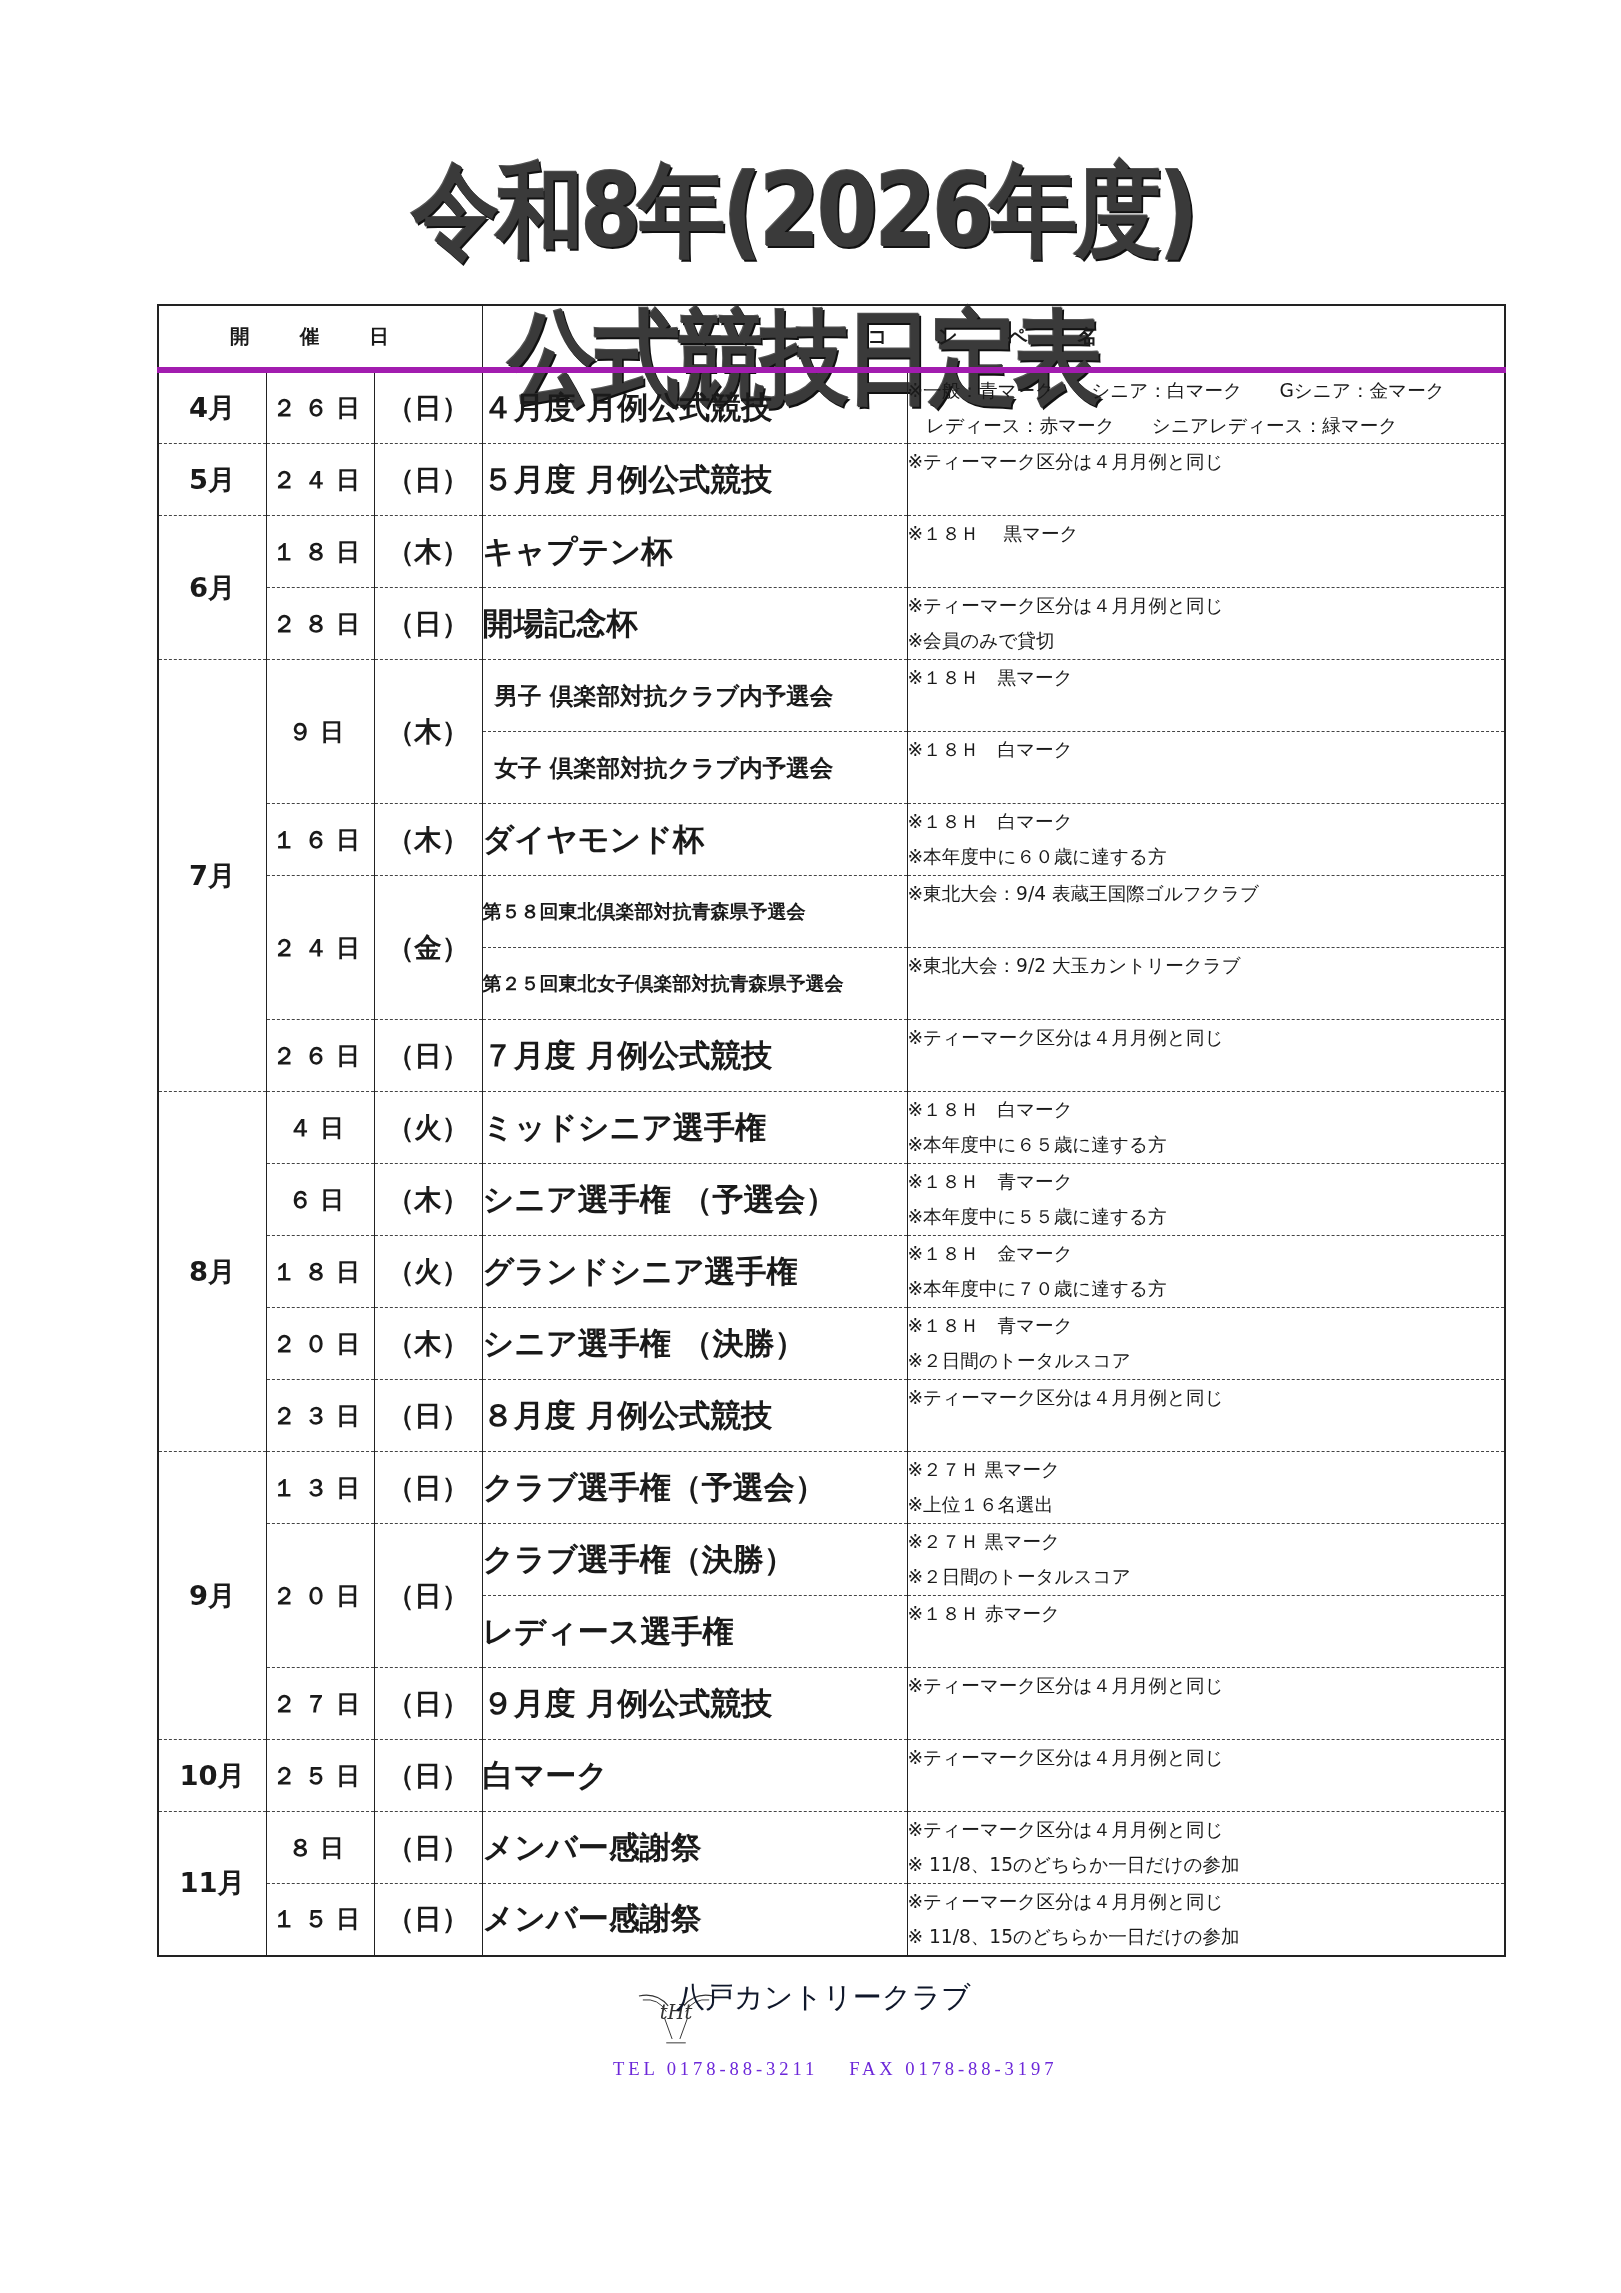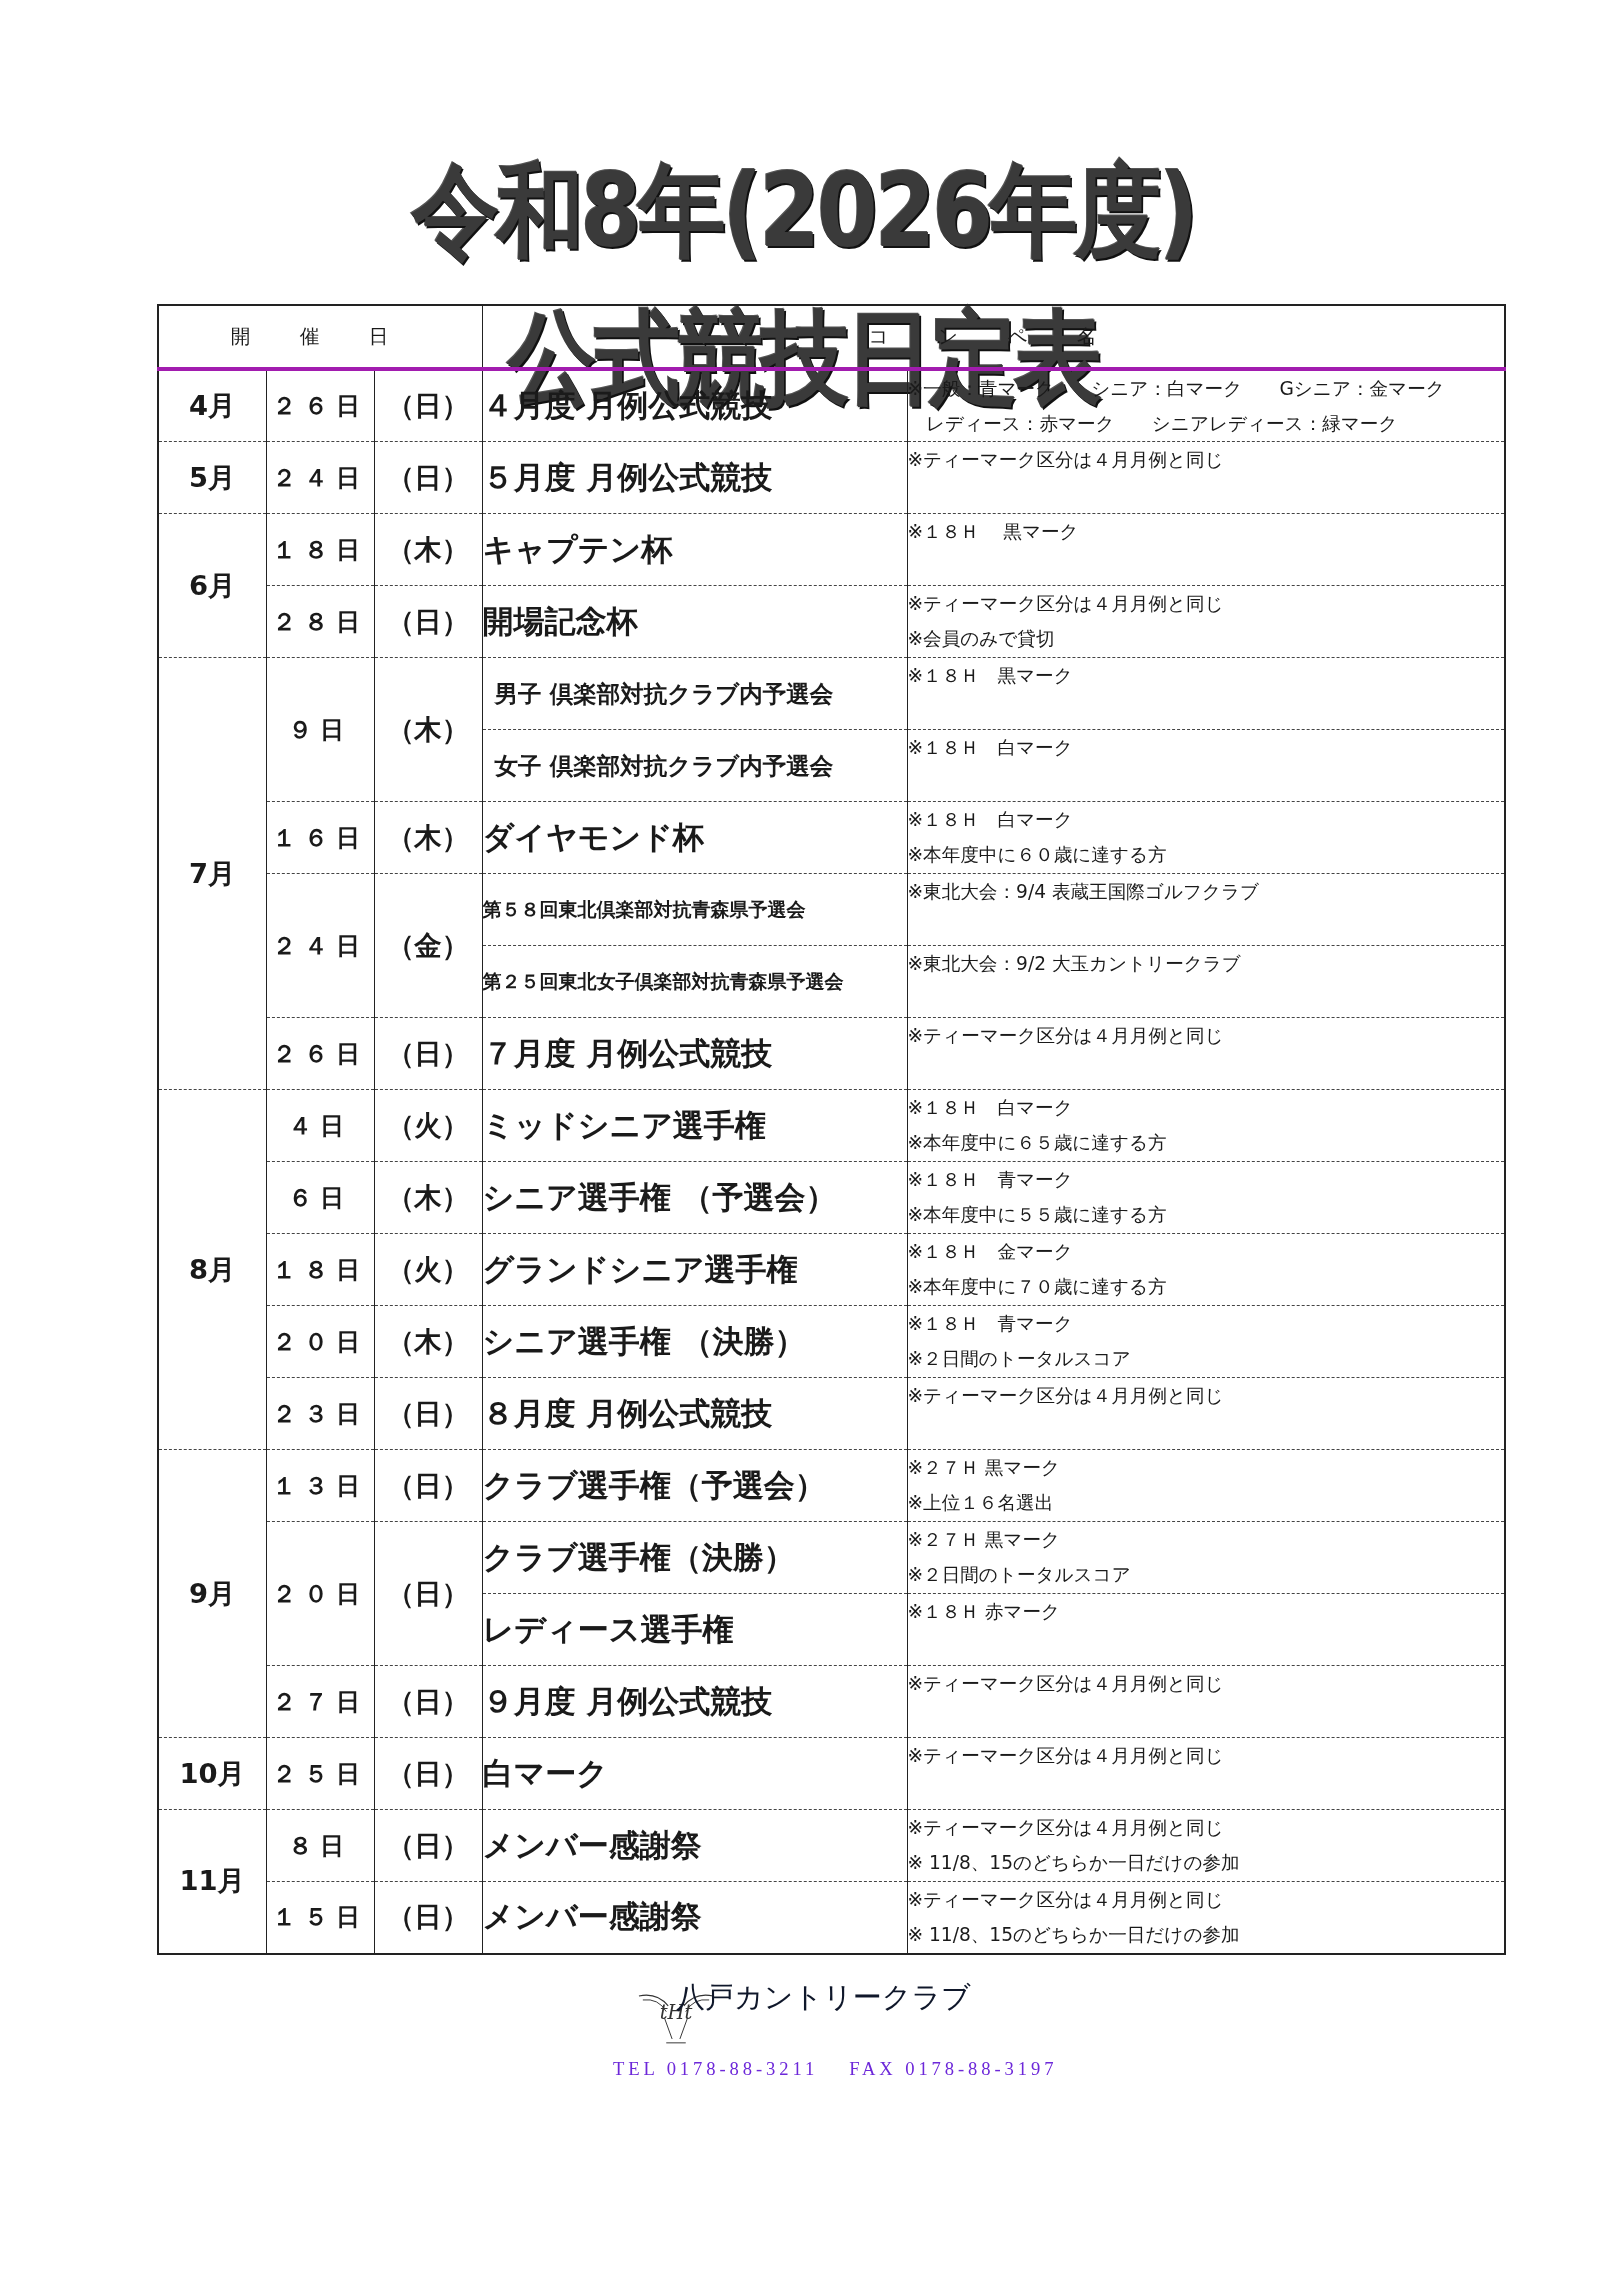--- a/index.html
+++ b/index.html
@@ -6,22 +6,22 @@
   body { width:1621px; height:2294px; position:relative; overflow:hidden;
          font-family:"DejaVu Sans", sans-serif; color:#1a1a1a; }
   .title { position:absolute; left:333px; top:137px; width:941px; height:147px;
            text-align:center; font-size:102px; font-weight:bold; letter-spacing:-3.9px;
            color:#3a3a3a; transform:scaleX(0.86); transform-origin:center;
            text-shadow: 2px 2px 0 #111, -1px -1px 0 #555; line-height:147px; }
   table.sched { position:absolute; left:157px; top:304px; width:1347px;
                 border-collapse:collapse; border:2px solid #222; table-layout:fixed; }
   table.sched td, table.sched th { border-left:1.5px solid #222; border-right:1.5px solid #222;
                 border-top:1.5px dashed #444; border-bottom:1.5px dashed #444; padding:0; }
-  table.sched th { height:61px; font-size:19.6px; font-weight:normal; letter-spacing:21.6px;
-                   border-bottom:4px solid #a21caf; }
+  table.sched th { height:61px; font-size:19.6px; font-weight:bold; letter-spacing:21.6px;
+                   border-bottom:6px solid #a21caf; }
   td.mon { text-align:center; font-size:27.4px; font-weight:bold; }
   td.day { text-align:center; font-size:24px; font-weight:bold; letter-spacing:7.8px; }
   td.dow { text-align:center; font-size:27.4px; font-weight:bold; }
   td.name { padding-left:9.8px; font-size:31px; font-weight:bold; white-space:nowrap; }
   td.name.sm { font-size:23.5px;padding-left:12px; }
   td.name.xs { font-size:19px; }
   td.note { vertical-align:top; padding-left:5.9px; padding-top:3.9px; font-size:18.6px;
             line-height:35px; white-space:nowrap; }
   tr.r { height:72px; }
   .footer-club { position:absolute; left:676px; top:1978px; font-size:29px; color:#0f172a; }

